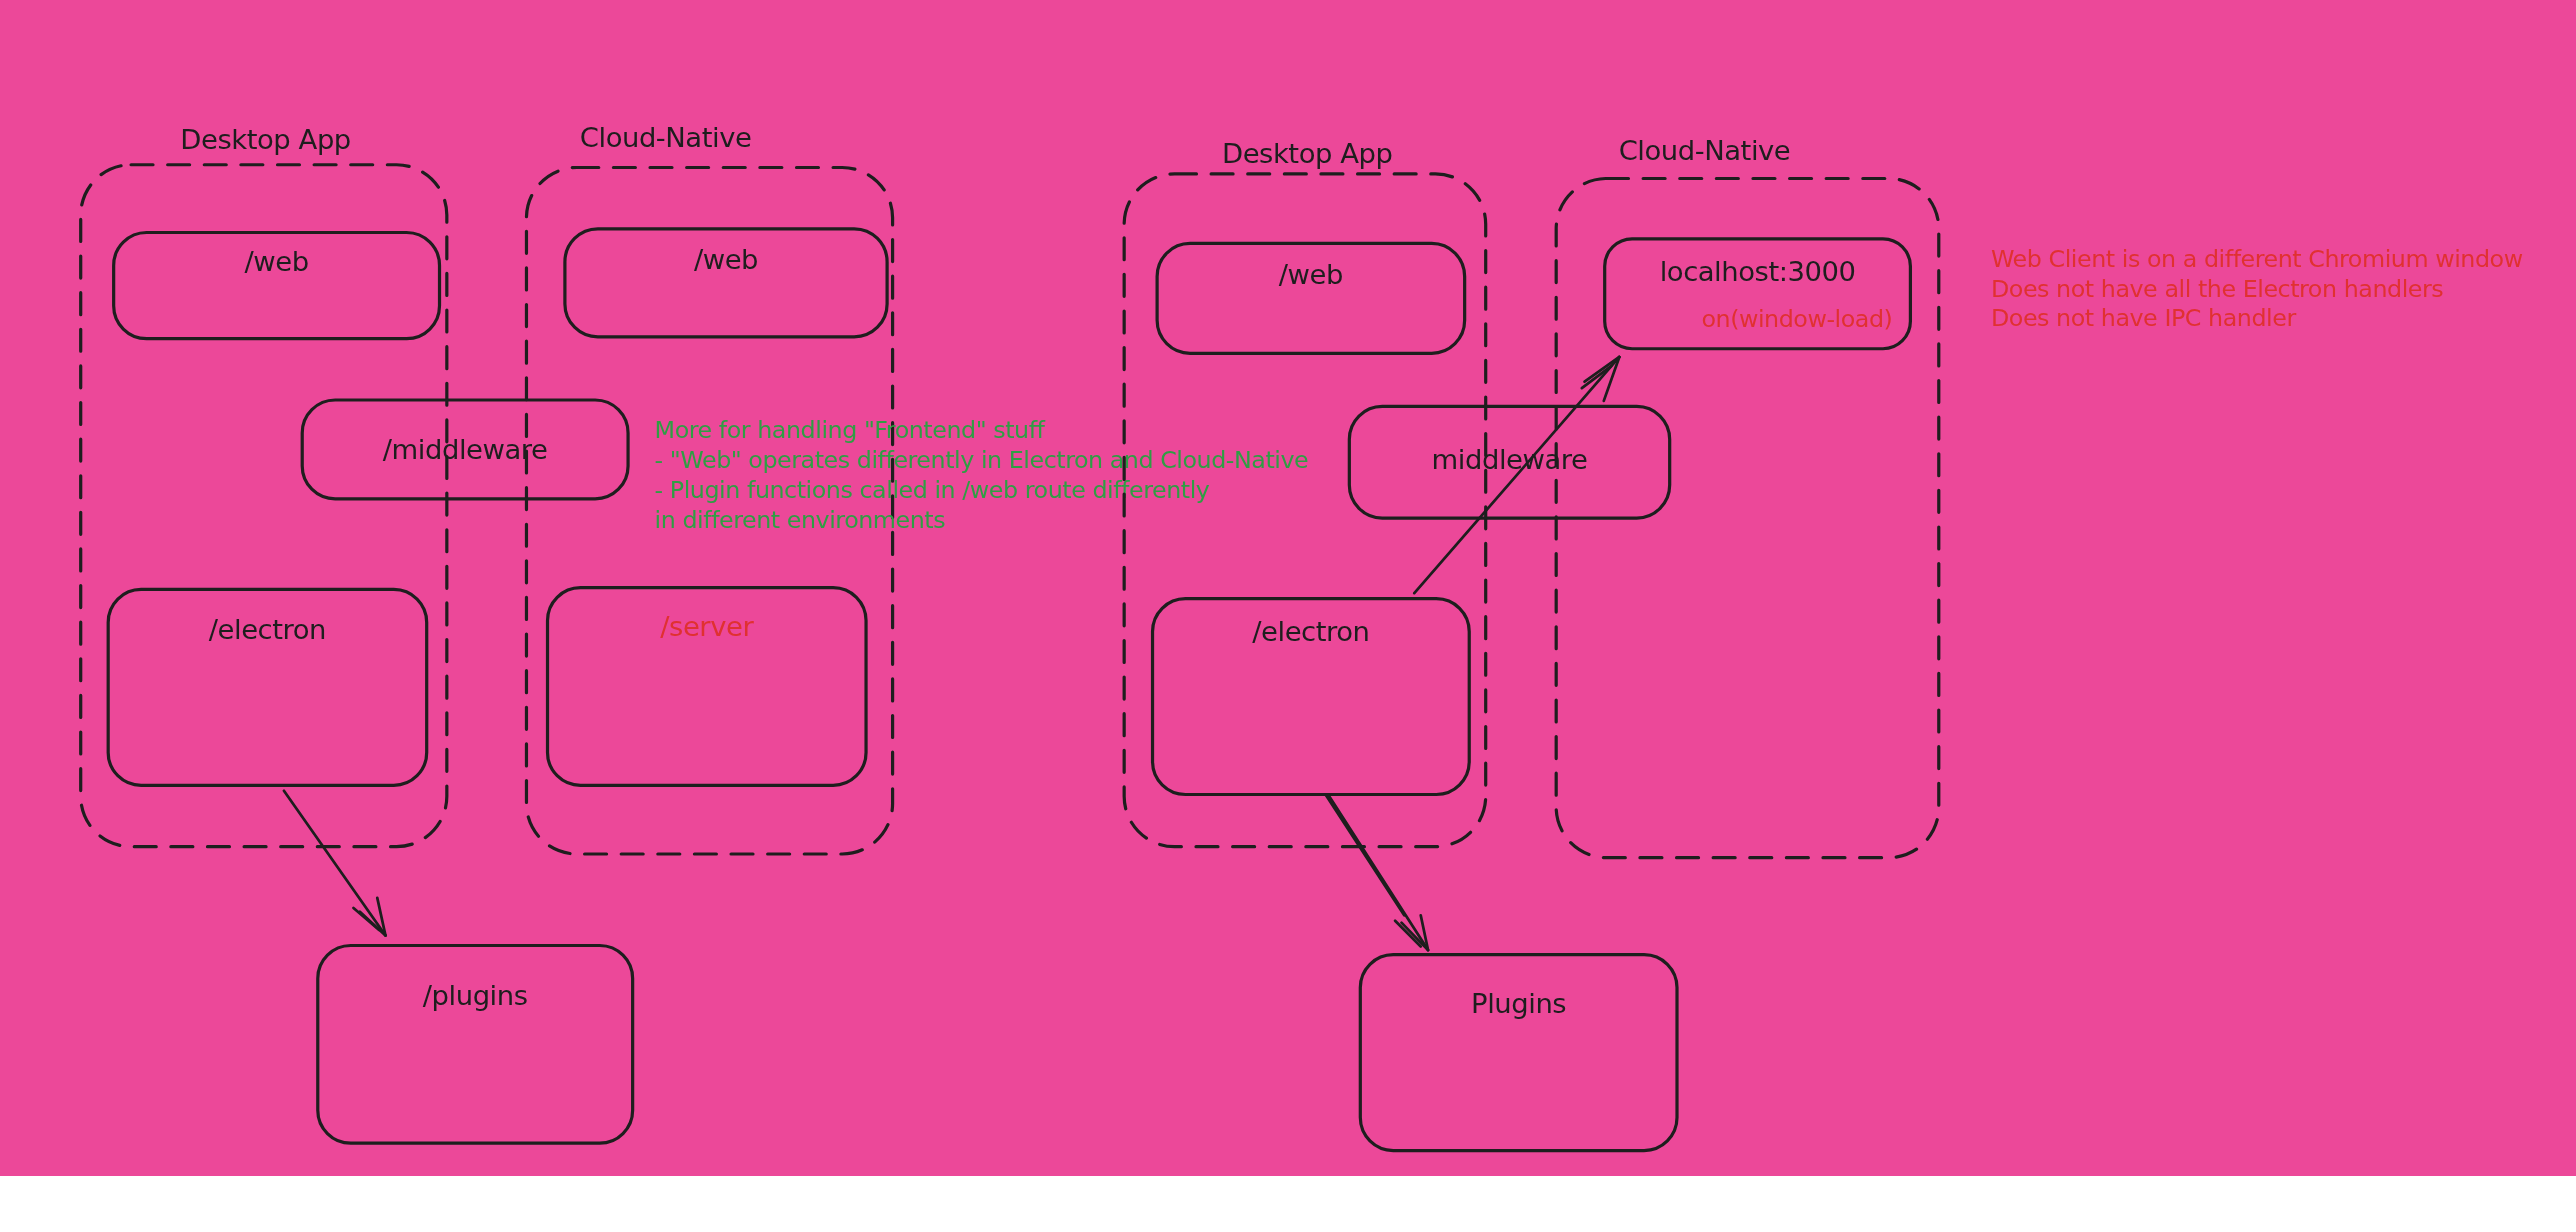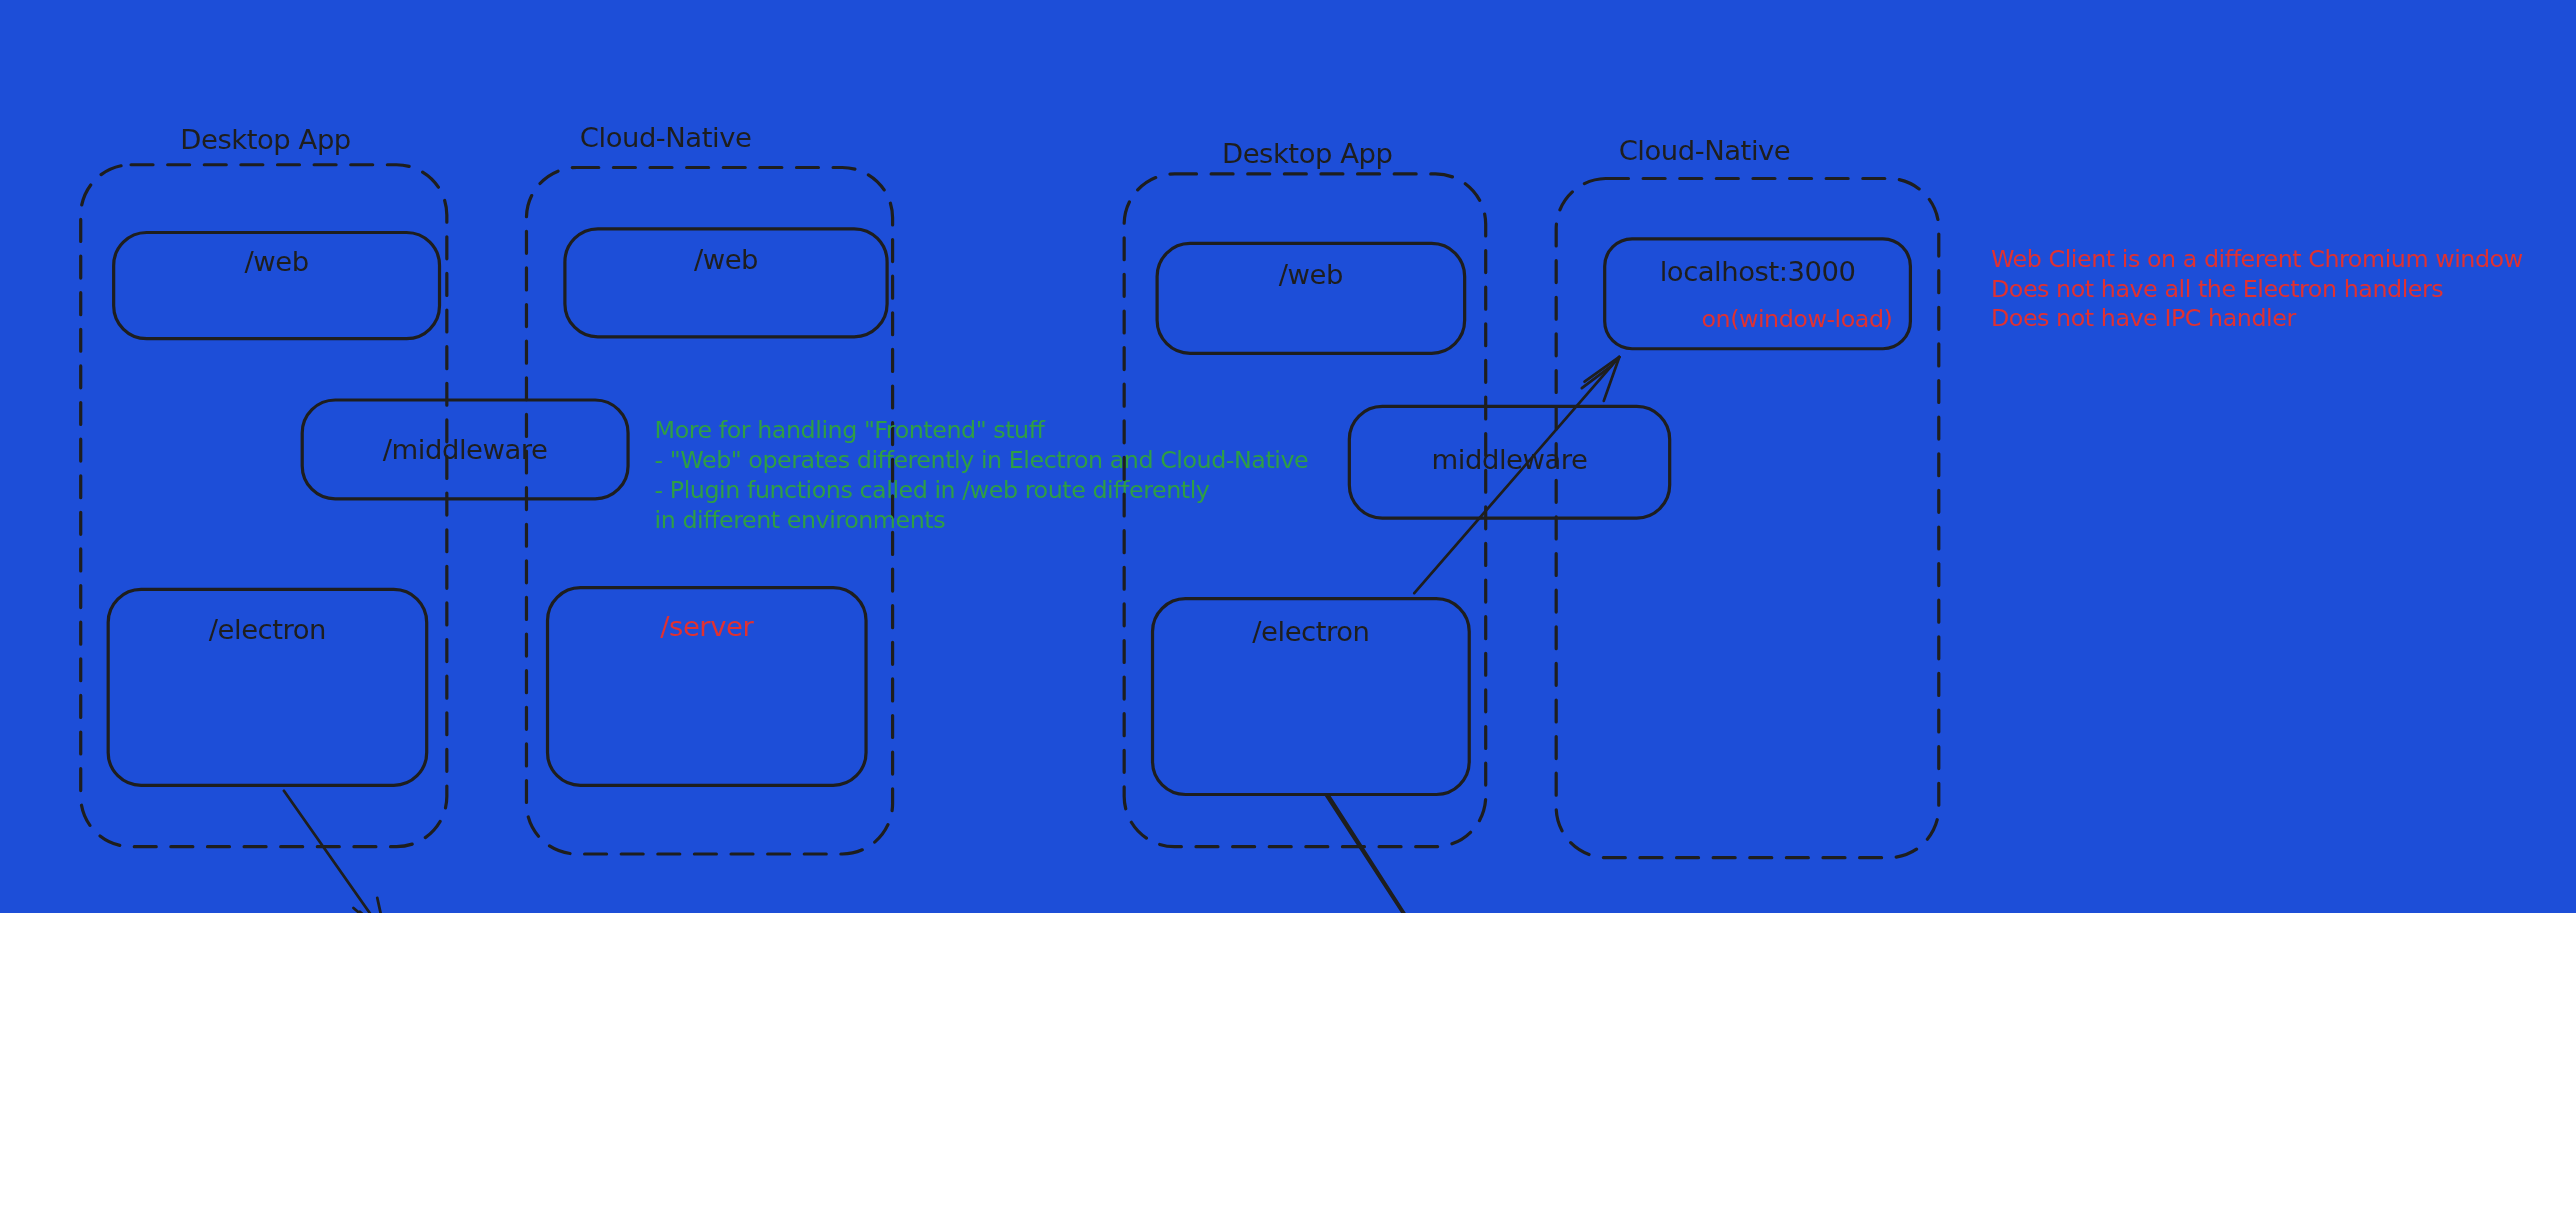--- a/index.html
+++ b/index.html
@@ -1,20 +1,20 @@
 <!DOCTYPE html>
 <html style="font-size:14.6px"><head>
 <meta charset="utf-8">
 <style>
   html, body { margin: 0; padding: 0; background: #ffffff; }
   .canvas-wrap {
     position: relative;
     width: 2576px;
-    height: 913px;
-    background: #1d4ed8;
+    height: 1176px;
+    background: #ec4899;
     overflow: hidden;
     font-family: "DejaVu Sans", "Liberation Sans", sans-serif;
   }
   svg text {
     font-family: "DejaVu Sans", "Liberation Sans", sans-serif;
     letter-spacing: -0.5px;
   }
   .box-label   { font-size: 30px; fill: #1e1e1e; }
   .group-title { font-size: 30px; fill: #1e1e1e; }
   .note-green  { font-size: 26px; fill: #2f9e44; }

